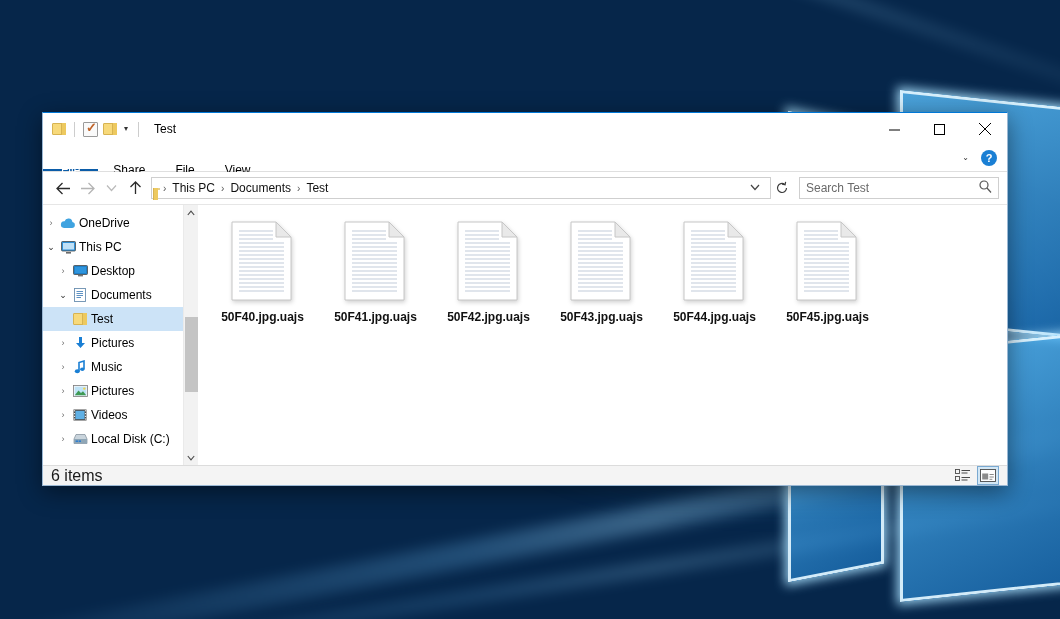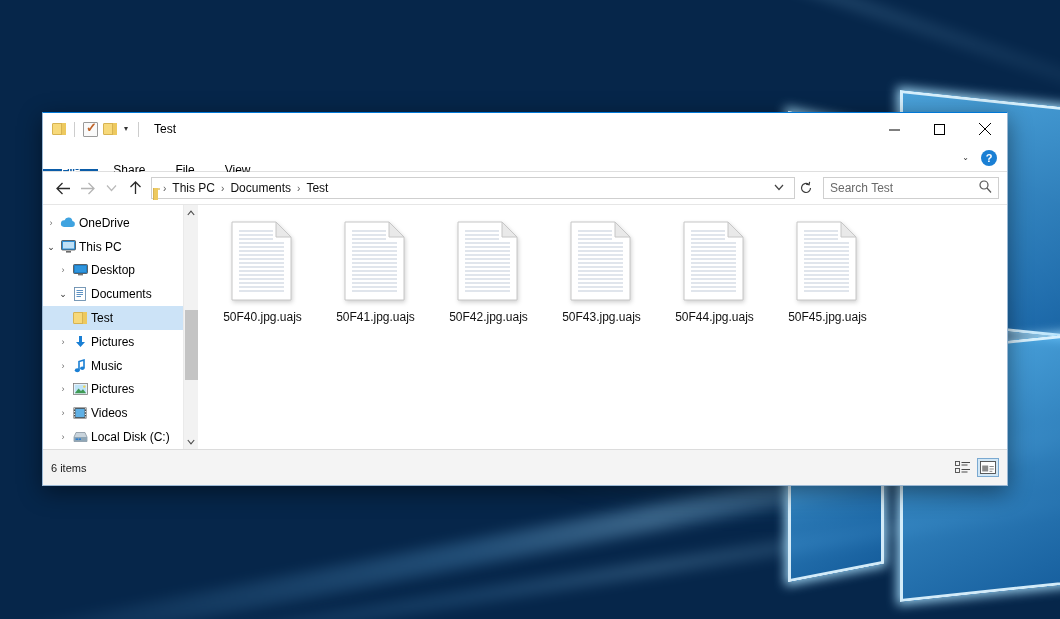--- a/index.html
+++ b/index.html
@@ -110,21 +110,21 @@
     flex:1; height:22px; border:1px solid #cfcfcf; background:#fff;
     display:flex; align-items:center; padding:0 4px; margin-left:4px; gap:0;
   }
   .crumb-folder { margin:0 4px 0 2px; }
   .crumb { padding:0 5px; font-size:12px; color:#111; cursor:default; }
   .crumb-sep { color:#555; font-size:10px; padding:0 1px; }
   .crumb-spacer { flex:1; }
   .addr-caret { padding:0 6px; color:#444; font-size:9px; cursor:default; }
   .refresh-btn { width:22px; height:22px; display:flex; align-items:center; justify-content:center; cursor:default; }
   .searchbox {
-    width:176px; height:22px; border:1px solid #cfcfcf; background:#fff;
+    width:200px; height:22px; border:1px solid #cfcfcf; background:#fff;
     display:flex; align-items:center; padding:0 6px; margin-left:6px;
   }
   .search-ph { flex:1; color:#6a6a6a; font-size:12px; }
 
   
   .wbody { flex:1; display:flex; min-height:0; border-top:1px solid #e6e6e6; }
 
   .sidebar {
     width:140px; background:#fff; position:relative;
     display:flex; flex-direction:column; padding-top:6px; flex:none;
@@ -153,26 +153,26 @@
   .content { flex:1; background:#fff; position:relative; overflow:hidden; }
   .filegrid { display:flex; flex-wrap:wrap; padding:14px 0 0 8px; gap:0; }
   .fileitem {
     width:113px; display:flex; flex-direction:column; align-items:center;
     padding-top:2px; cursor:default;
   }
   .doc-ico {
     width:64px; height:80px; position:relative; filter:drop-shadow(1px 2px 2px rgba(0,0,0,.18));
   }
   .doc-ico svg { display:block; }
-  .file-lbl { margin-top:9px; font-size:12px; color:#111; text-align:center; white-space:nowrap; }
+  .file-lbl { margin-top:9px; font-size:12px; color:#111; text-align:center; white-space:nowrap;font-weight:bold; }
 
   
   .statusbar {
-    height:36px; border-top:1px solid #dcdcdc; background:#f4f4f4;
-    display:flex; align-items:center; padding:0 8px; flex:none; font-size:11px; color:#1a1a1a;
+    height:20px; border-top:1px solid #dcdcdc; background:#f4f4f4;
+    display:flex; align-items:center; padding:0 8px; flex:none; font-size:16px; color:#1a1a1a;
   }
   .status-spacer { flex:1; }
   .viewbtns { display:flex; gap:3px; align-items:center; }
   .viewbtn {
     width:22px; height:19px; display:flex; align-items:center; justify-content:center;
     border:1px solid transparent; cursor:default;
   }
   .viewbtn.active { border:1px solid #7aa9d1; background:#d3e7f5; }
 </style>
 </head>

